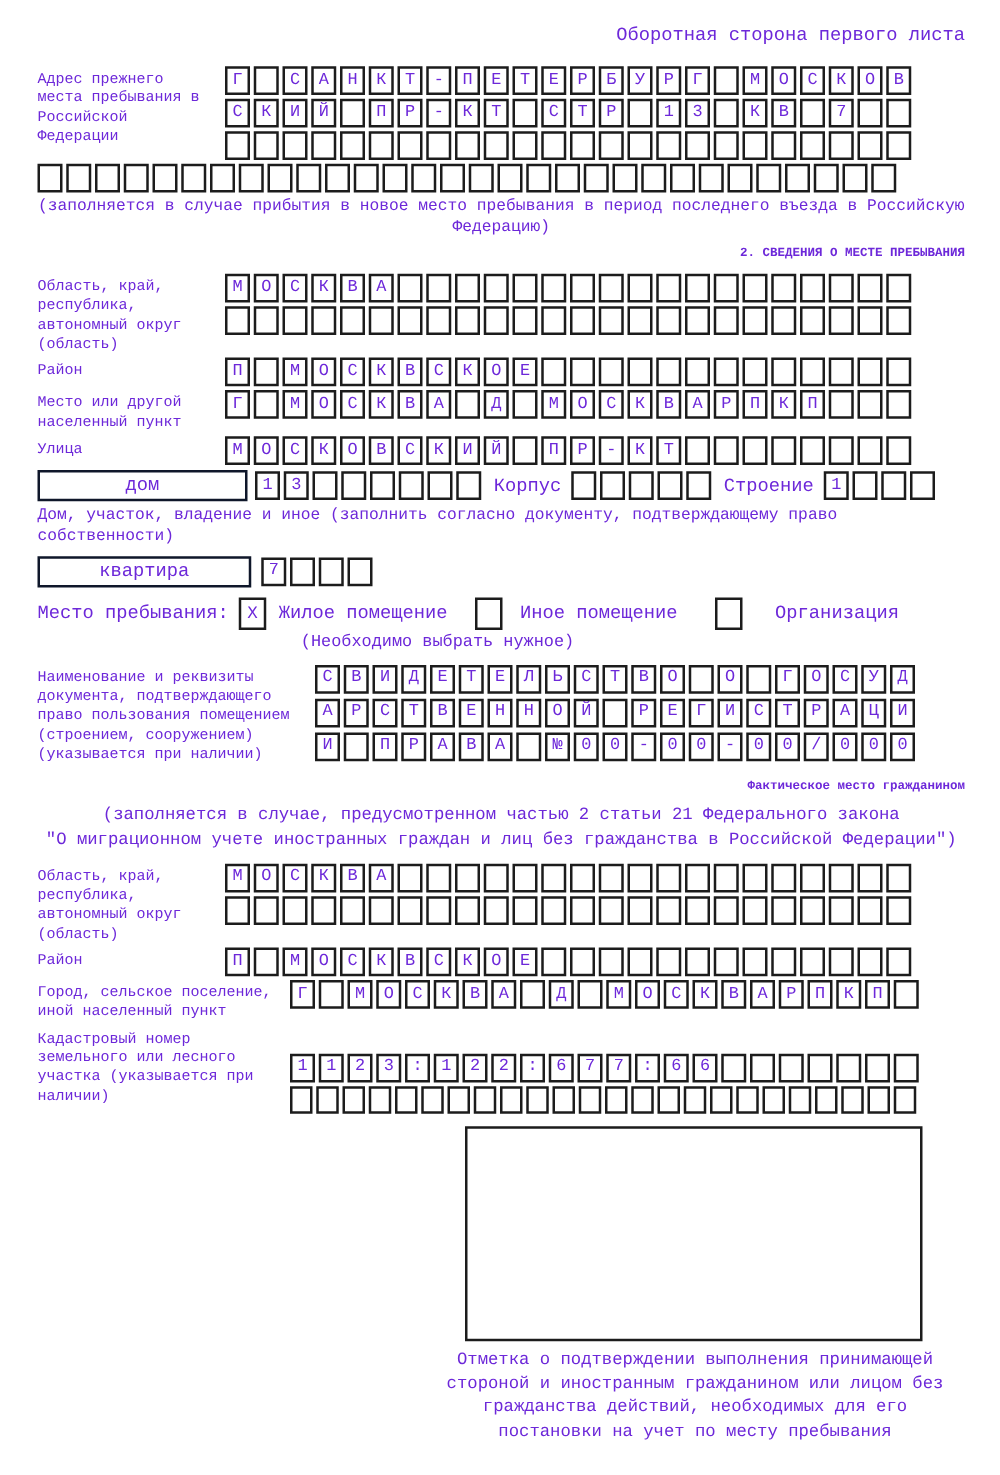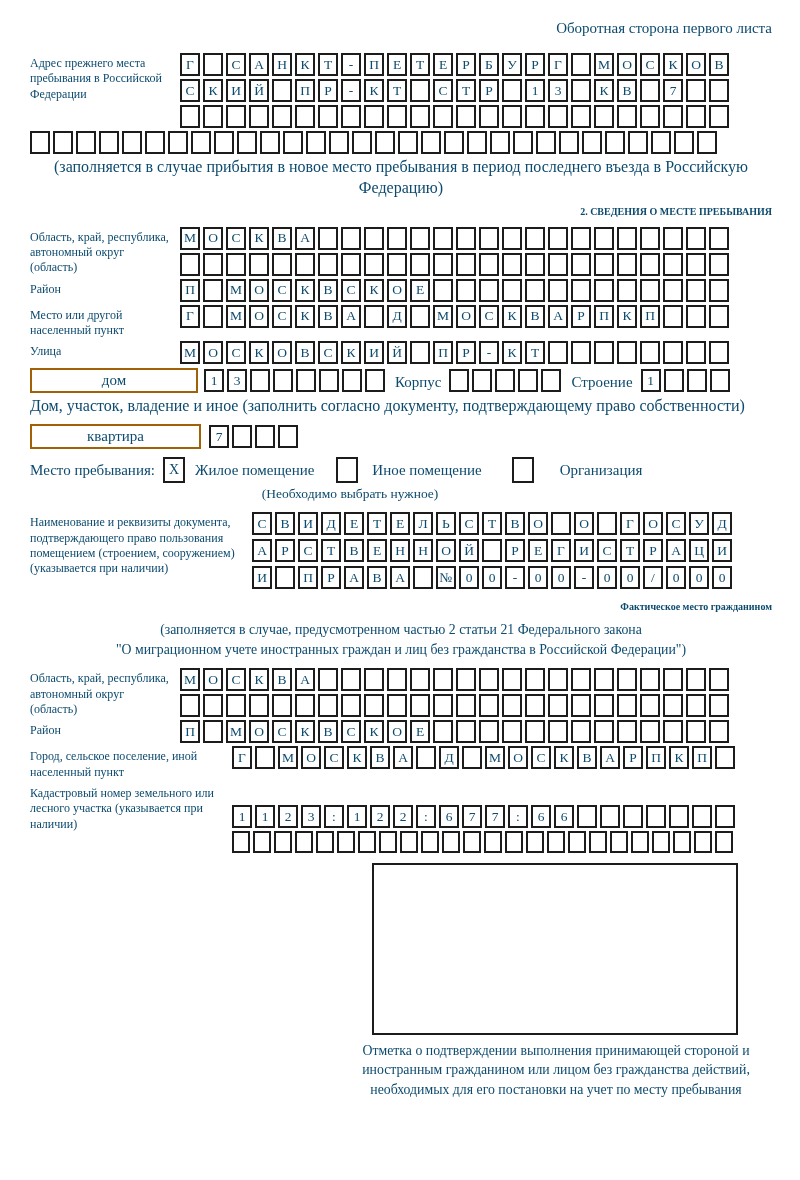--- a/index.html
+++ b/index.html
@@ -1,40 +1,40 @@
 <!DOCTYPE html>
 <html><head>
 <meta charset="utf-8">
 <style>
   html,body{margin:0;padding:0;background:#fff;}
   .page{
     width:800px;height:1180px;box-sizing:border-box;
     padding:20px 28px 0 30px;overflow:hidden;
-    background:#fff;color:#0c4a6e;
-    font-family:Liberation Serif, serif;
+    background:#fff;color:#6d28d9;
+    font-family:Liberation Mono, monospace;
   }
   .hdr-note{text-align:right;font-size:15px;margin-bottom:16px;}
   .form-row{display:flex;align-items:flex-start;margin-bottom:3px;}
   .row-label{flex:none;font-size:12px;line-height:1.28;padding-top:3px;padding-right:6px;box-sizing:border-box;}
   .lw148{width:150px;}
   .lw200{width:202px;}
   .lw222{width:222px;}
   .rows-stack{display:flex;flex-direction:column;gap:3px;}
   .cells{display:flex;gap:3px;}
   .cell{
     flex:none;width:20px;height:23px;box-sizing:border-box;
     border:2px solid #1c1c1c;display:flex;align-items:center;justify-content:center;
     font-size:13.5px;line-height:1;background:#fff;
   }
   .cell-sm{width:18px;height:22px;}
-  .caption{font-size:16px;line-height:1.3;margin:3px 0 7px;}
+  .caption{font-size:13px;line-height:1.3;margin:3px 0 7px;}
   .caption.center{text-align:center;}
   .sec-title{text-align:right;font-weight:bold;font-size:10px;margin:6px 0 10px;}
   .wide-box{
-    flex:none;box-sizing:border-box;border:2px solid #a16207;height:25px;
+    flex:none;box-sizing:border-box;border:2px solid #0f172a;height:25px;
     display:flex;align-items:center;justify-content:center;font-size:15px;background:#fff;
   }
   .inline-lbl{font-size:15px;line-height:1.1;padding:3px 8px 0 10px;white-space:nowrap;}
   .stay-row{display:flex;align-items:center;margin:8px 0 2px;font-size:15px;}
   .checkbox{
     flex:none;width:22px;height:26px;box-sizing:border-box;border:2px solid #1c1c1c;
     display:flex;align-items:center;justify-content:center;font-size:14px;background:#fff;
   }
   .stay-note{width:640px;text-align:center;font-size:13.5px;margin:3px 0 10px;}
   .fact-cap{text-align:center;font-size:13.8px;line-height:1.45;}

